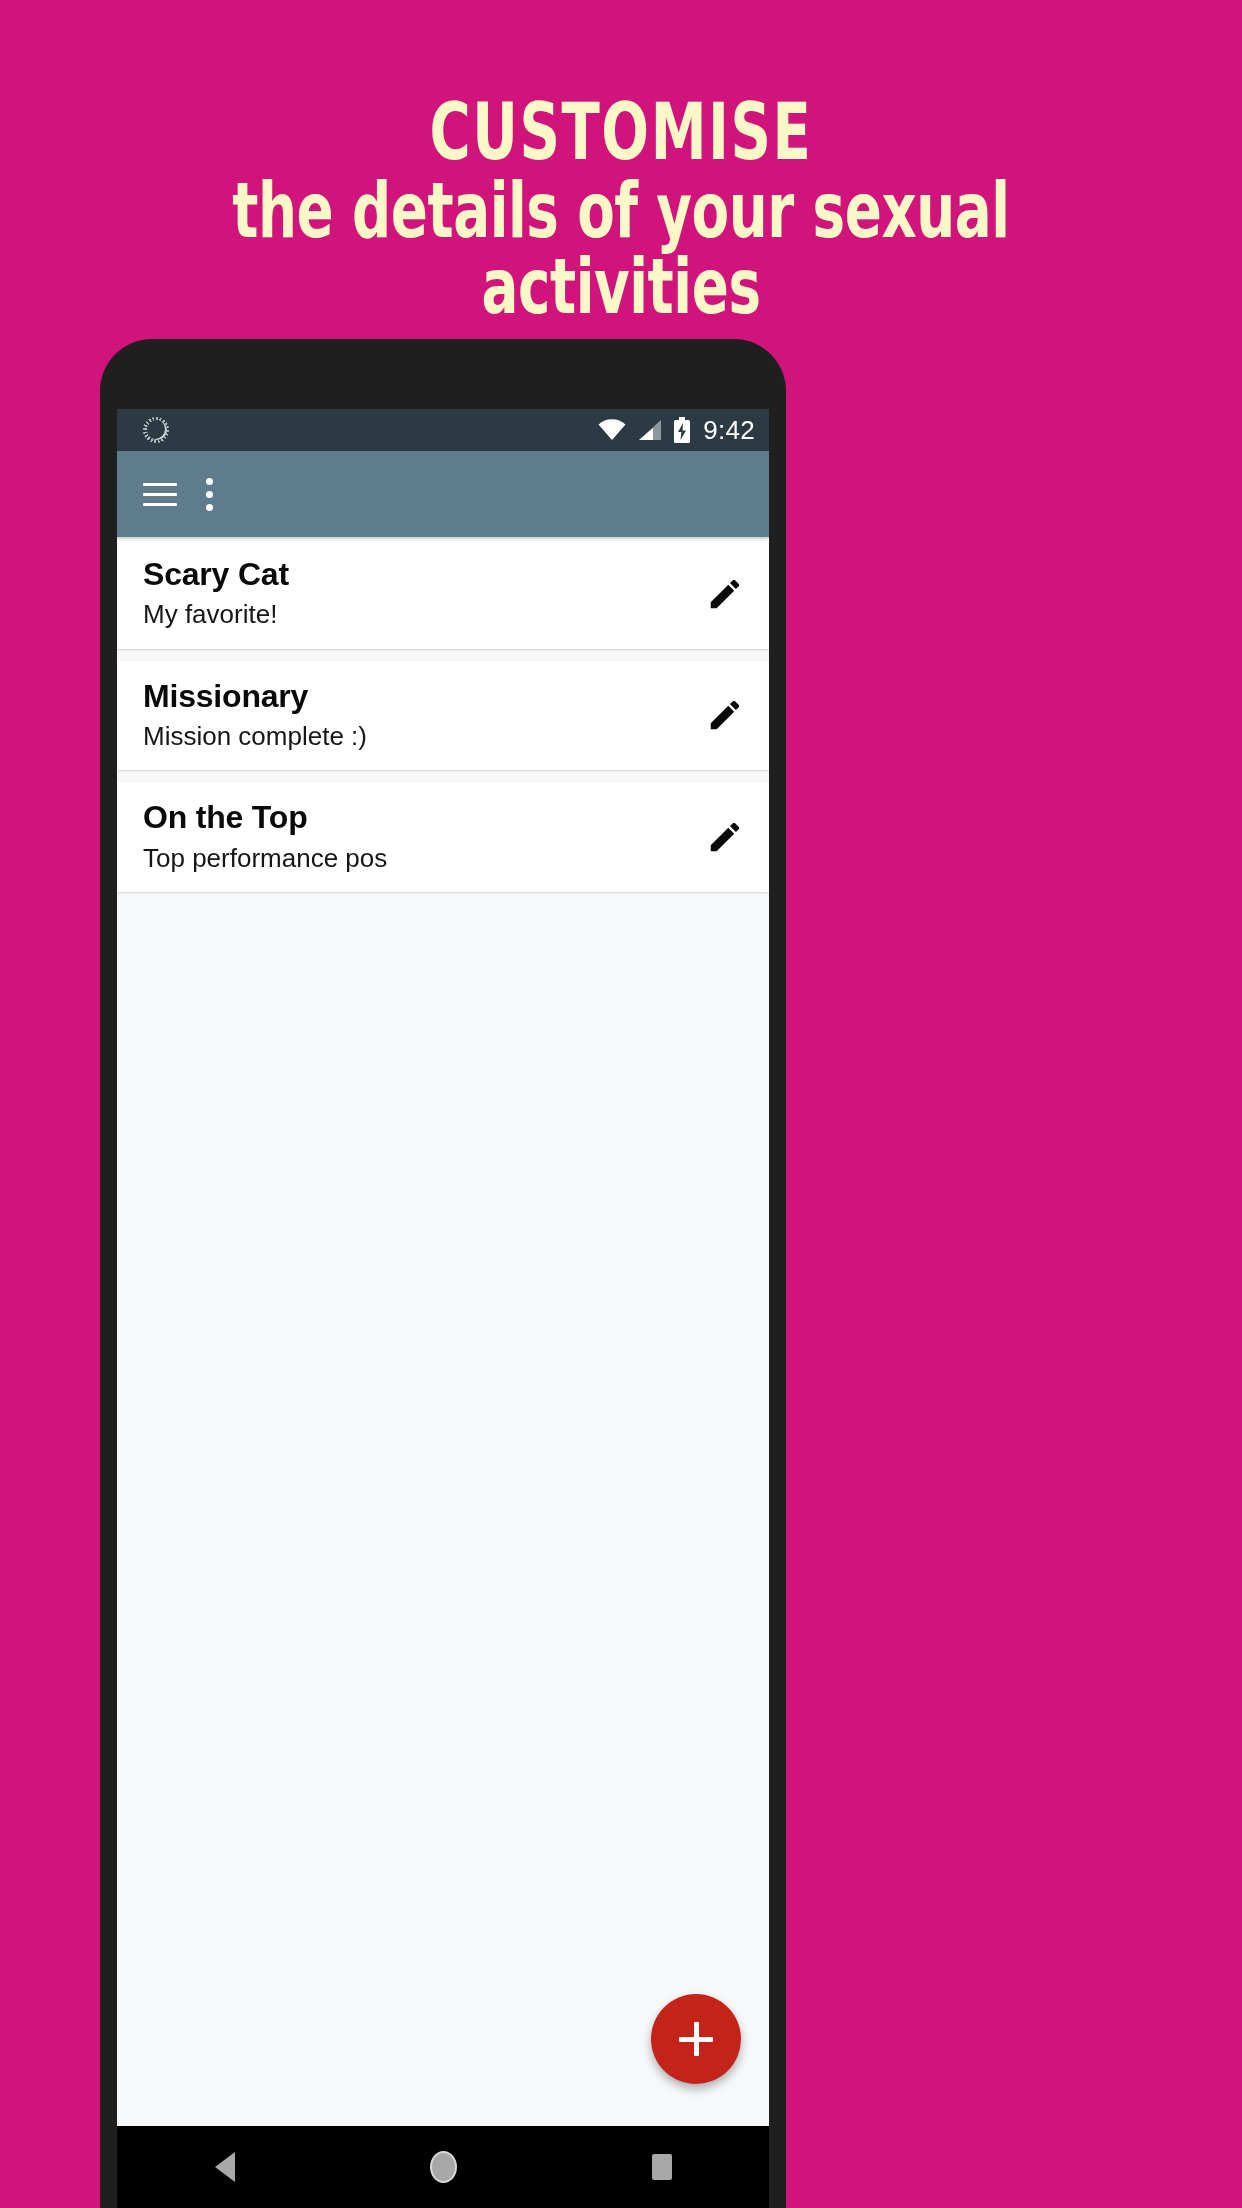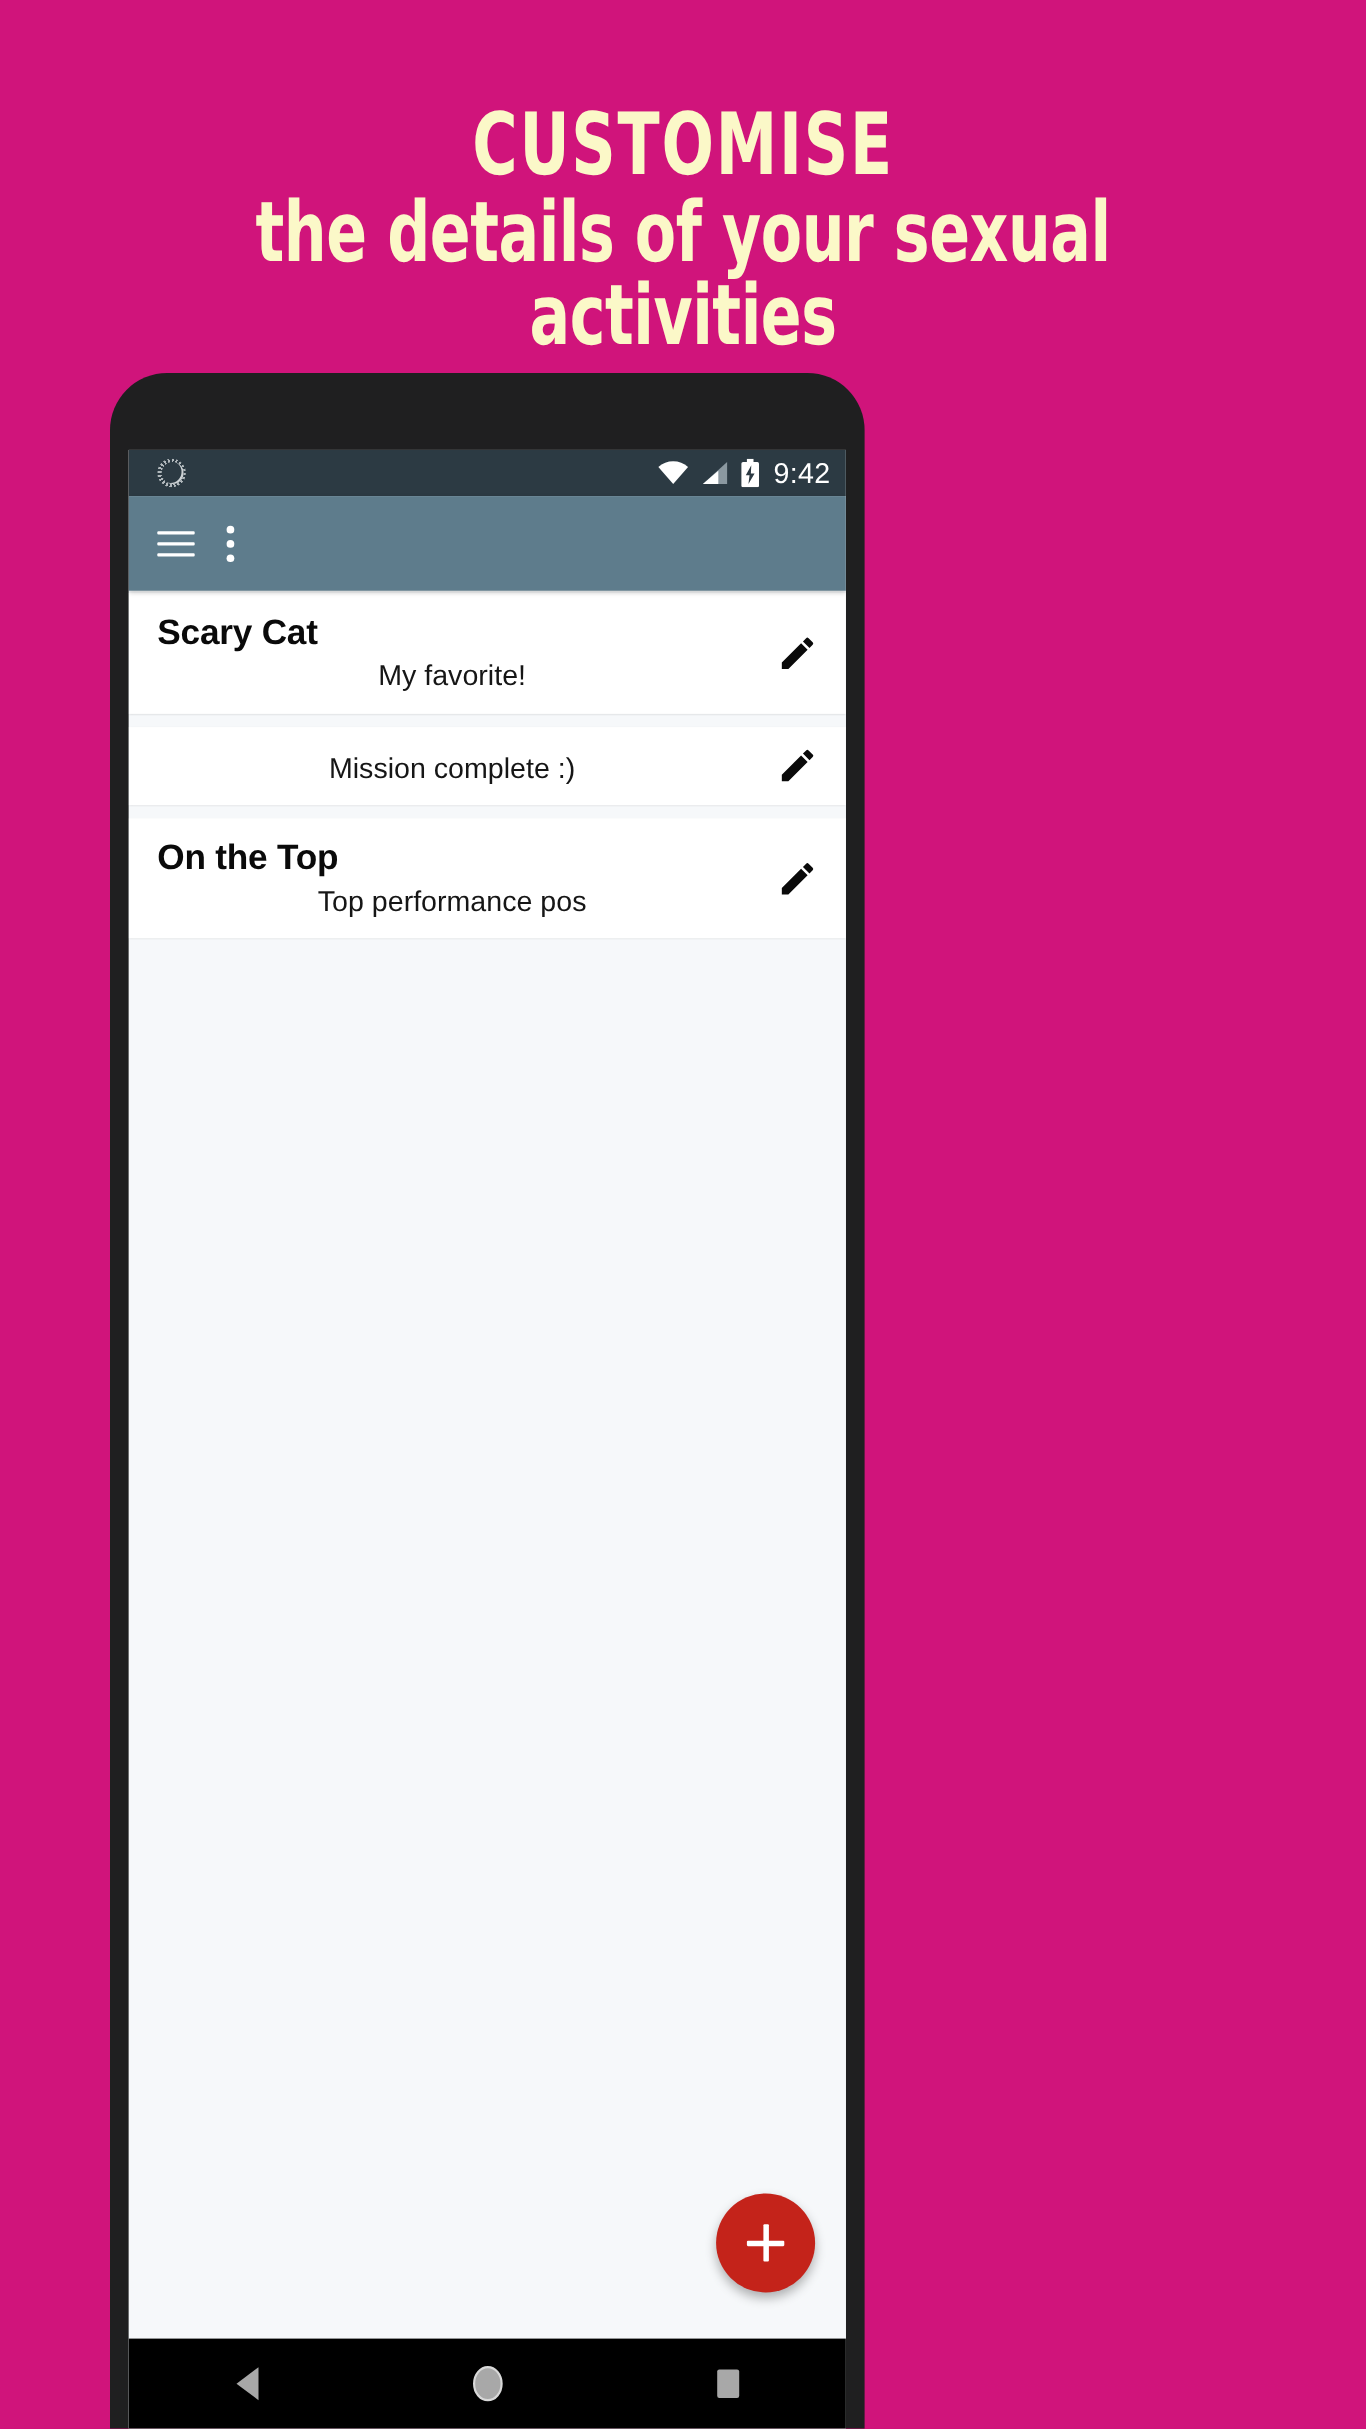--- a/index.html
+++ b/index.html
@@ -174,21 +174,20 @@
     color: #0a0a0a;
     line-height: 1.2;
     letter-spacing: -0.2px;
   }
   .item-subtitle {
     font-size: 26px;
     font-weight: normal;
     color: #161616;
     margin-top: 6px;
     line-height: 1.2;
-    text-align: center;
   }
   .edit-button {
     position: absolute;
     right: 18px;
     top: 50%;
     transform: translateY(-50%);
     width: 52px; height: 52px;
     display: flex;
     align-items: center;
     justify-content: center;
@@ -303,20 +302,21 @@
         <div class="item-title">Scary Cat</div>
         <div class="item-subtitle">My favorite!</div>
         <div class="edit-button">
           <svg viewBox="0 0 24 24">
             <path d="M3 17.25V21h3.75L17.81 9.94l-3.75-3.75L3 17.25zM20.71 7.04a1 1 0 0 0 0-1.41l-2.34-2.34a1 1 0 0 0-1.41 0l-1.83 1.83 3.75 3.75 1.83-1.83z" fill="#0a0a0a"></path>
           </svg>
         </div>
       </div>
 
       <div class="list-item">
+        <div class="item-title">Missionary</div>
         <div class="item-subtitle">Mission complete :)</div>
         <div class="edit-button">
           <svg viewBox="0 0 24 24">
             <path d="M3 17.25V21h3.75L17.81 9.94l-3.75-3.75L3 17.25zM20.71 7.04a1 1 0 0 0 0-1.41l-2.34-2.34a1 1 0 0 0-1.41 0l-1.83 1.83 3.75 3.75 1.83-1.83z" fill="#0a0a0a"></path>
           </svg>
         </div>
       </div>
 
       <div class="list-item">
         <div class="item-title">On the Top</div>

